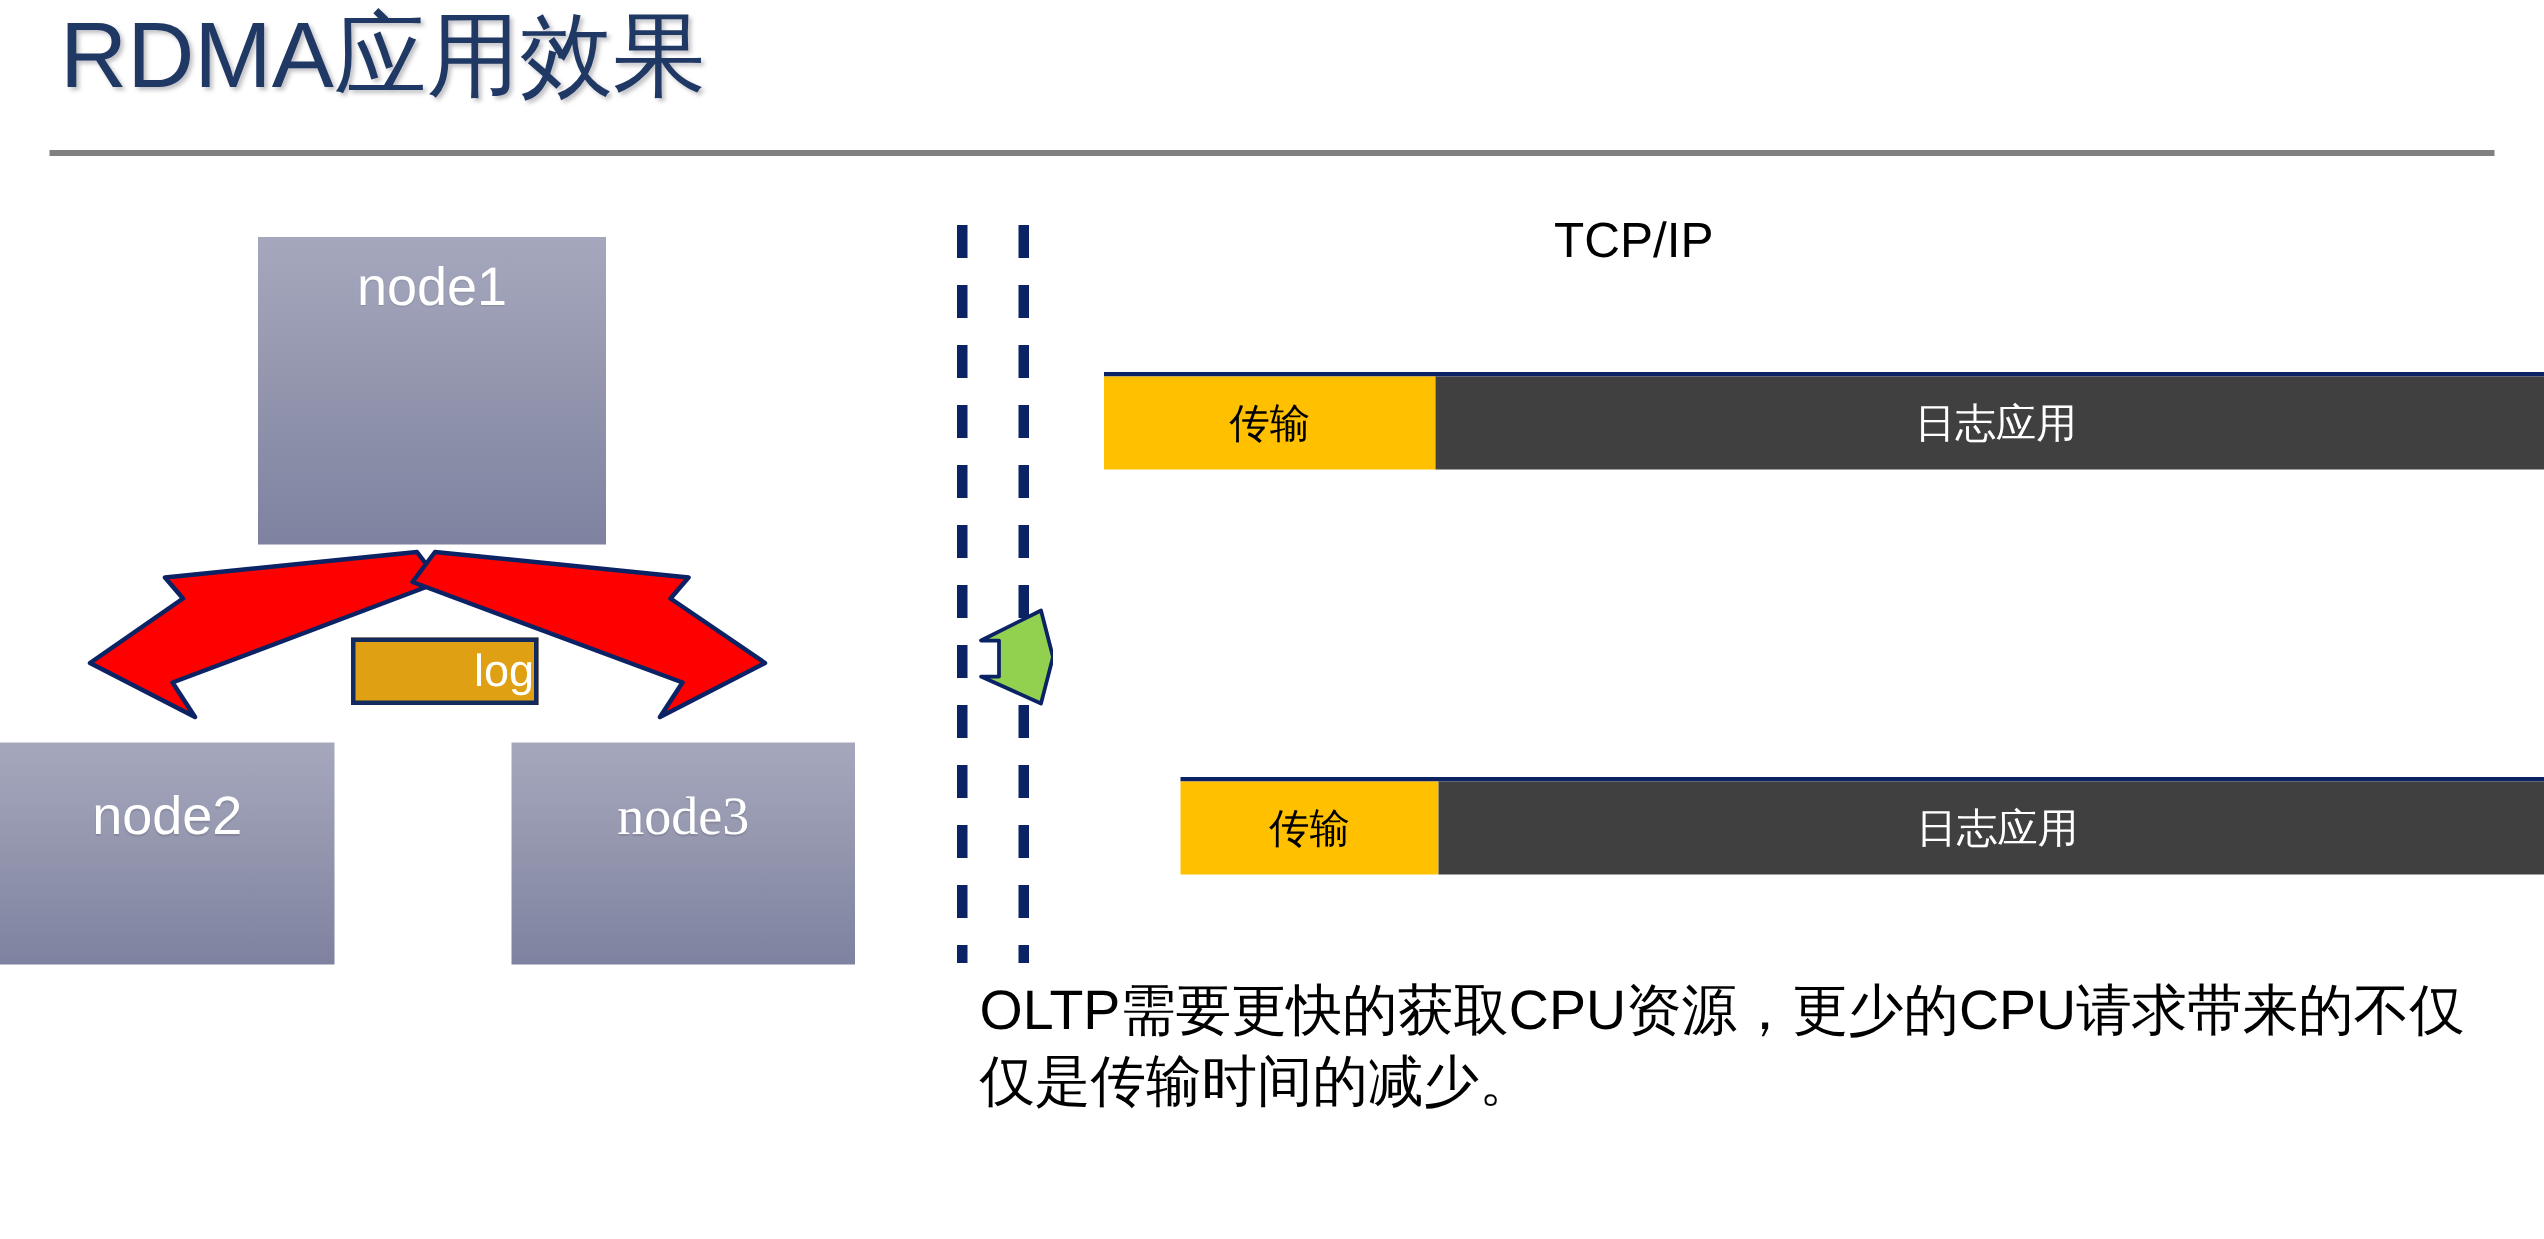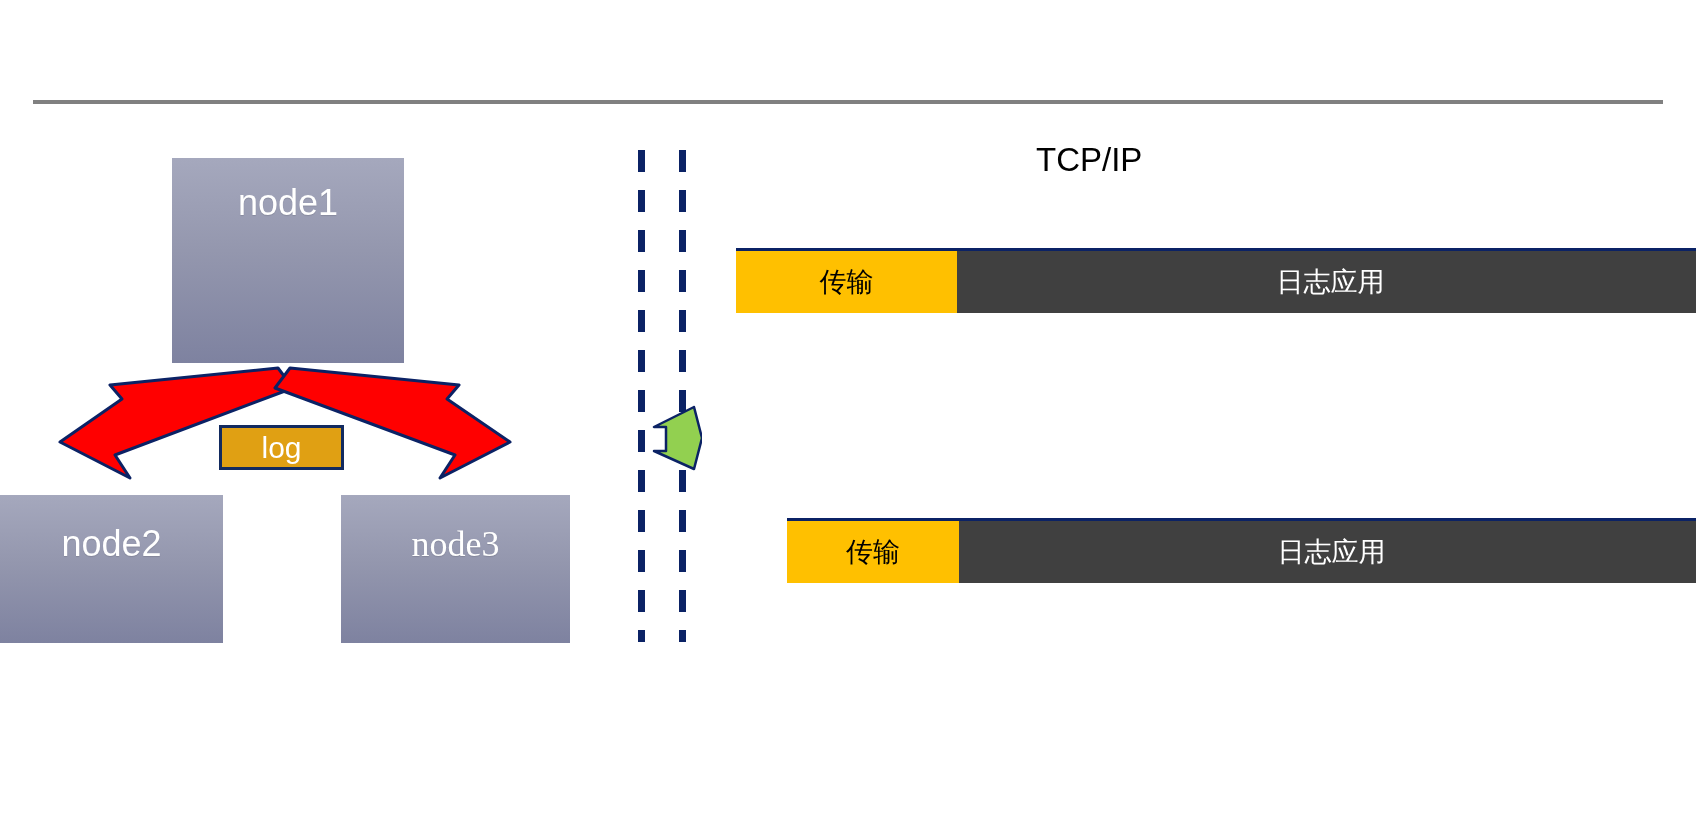--- a/index.html
+++ b/index.html
@@ -48,21 +48,21 @@
   .node-box {
     position: absolute;
     background: linear-gradient(to bottom, #A5A8BD 0%, #9497AE 45%, #7E82A0 100%);
     color: #ffffff;
     font-size: 36px;
     text-align: center;
     box-sizing: border-box;
   }
   .node-box .node-label {
     display: block;
-    padding-top: 24px;
+    padding-top: 12px;
     text-shadow: 0 1px 1px rgba(0,0,0,0.12);
   }
   #node1 {
     left: 172px;
     top: 158px;
     width: 232px;
     height: 205px;
   }
   #node2 {
     left: -40px;
@@ -74,30 +74,30 @@
   #node3 {
     left: 341px;
     top: 495px;
     width: 229px;
     height: 148px;
   }
   #node3 .node-label { padding-top: 28px; font-family: Liberation Serif, serif; }
 
   #log-box {
     position: absolute;
-    left: 219px;
+    left: 234px;
     top: 425px;
     width: 125px;
     height: 45px;
     background: #E0A013;
     border: 3px solid #122A5F;
     box-sizing: border-box;
     color: #ffffff;
     font-size: 30px;
-    text-align: center;
+    text-align: right;
     line-height: 40px;
   }
 
   .arrow-svg {
     position: absolute;
     left: 0;
     top: 0;
     width: 600px;
     height: 826px;
     pointer-events: none;
@@ -177,20 +177,21 @@
     font-size: 37px;
     line-height: 1.28;
     color: #000000;
   }
 </style>
 </head>
 <body>
 
 <div id="slide">
 
+  <div class="slide-title">RDMA应用效果</div>
   <div class="title-rule"></div>
 
   <div id="node1" class="node-box">
     <span class="node-label">node1</span>
   </div>
 
   <div id="node2" class="node-box">
     <span class="node-label">node2</span>
   </div>
 
@@ -230,14 +231,15 @@
 
   <div id="bar-rdma" class="bar">
     <div class="bar-seg seg-transfer">
       <span>传输</span>
     </div>
     <div class="bar-seg seg-apply">
       <span>日志应用</span>
     </div>
   </div>
 
+  <div class="caption">OLTP需要更快的获取CPU资源，更少的CPU请求带来的不仅仅是传输时间的减少。</div>
 
 </div>
 
 </body></html>

